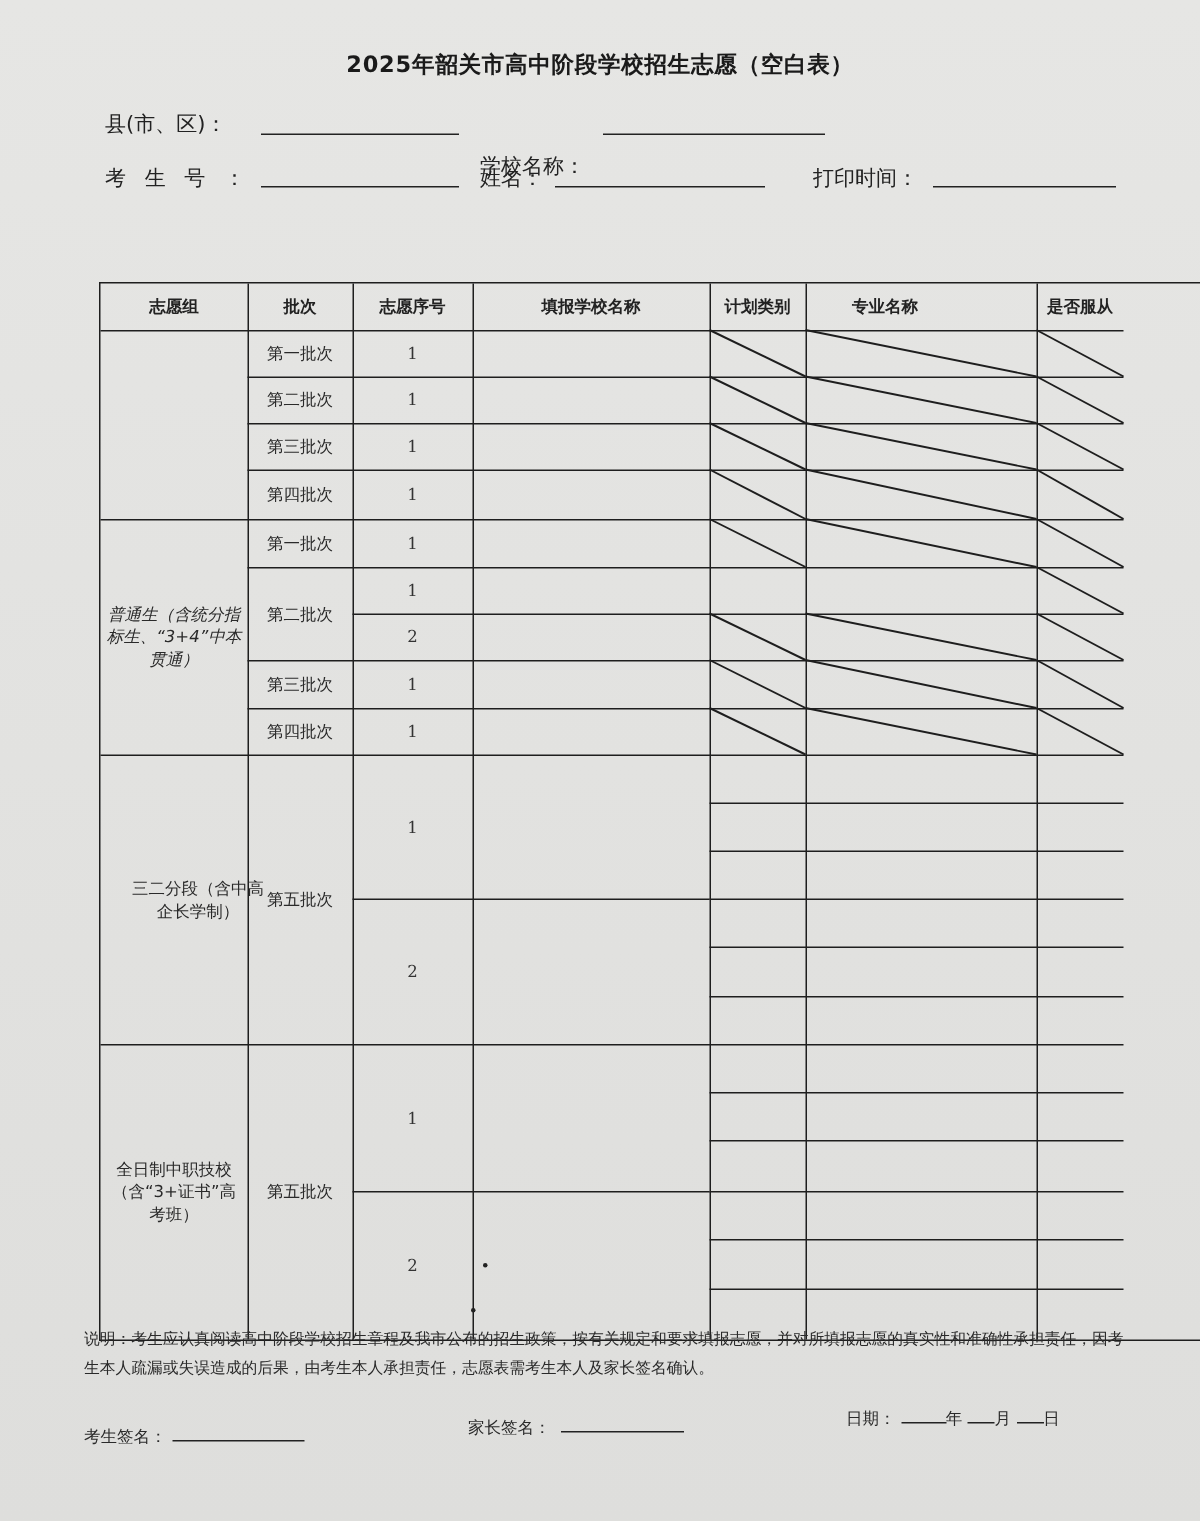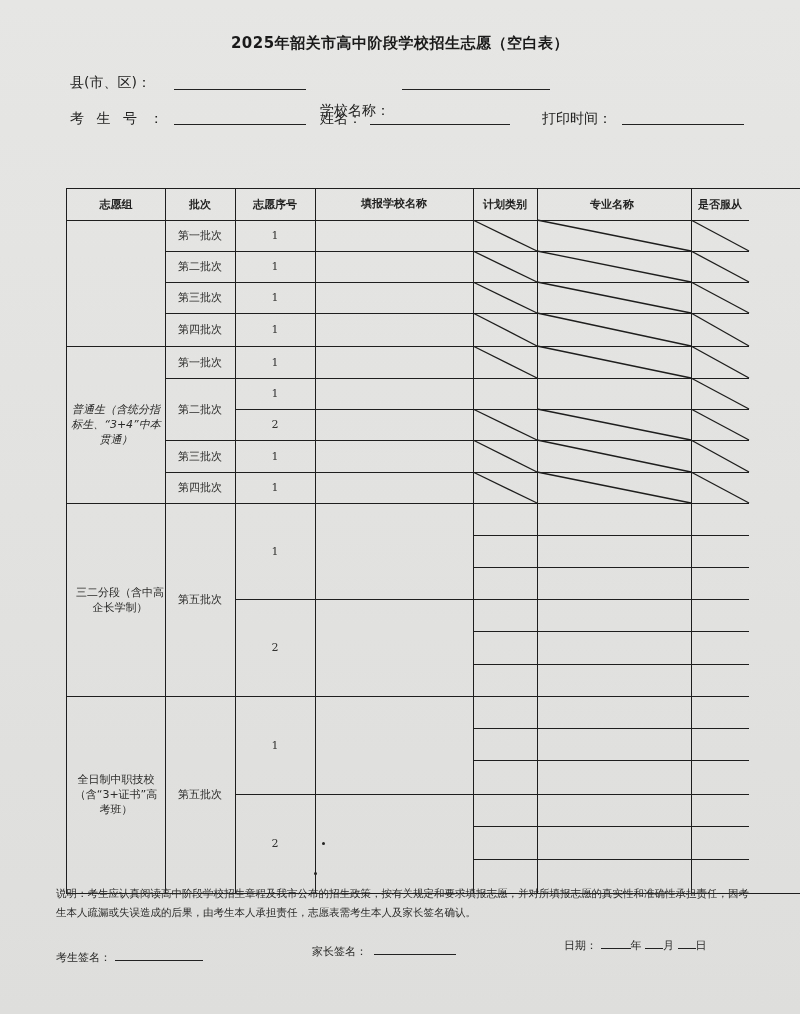--- a/index.html
+++ b/index.html
@@ -134,23 +134,23 @@
           <line x1="624" y1="251" x2="682" y2="283"></line>
         <line x1="406" y1="283" x2="470" y2="314"></line>
           <line x1="470" y1="283" x2="624" y2="314"></line>
           <line x1="624" y1="283" x2="682" y2="314"></line>
       </g>
     </svg>
 
     <div class="cell-text hdr" style="left:0;top:0;width:98px;height:31px;">志愿组</div>
     <div class="cell-text hdr" style="left:98px;top:0;width:70px;height:31px;">批次</div>
     <div class="cell-text hdr" style="left:168px;top:0;width:80px;height:31px;">志愿序号</div>
-    <div class="cell-text hdr" style="left:248px;top:0;width:158px;height:31px;font-family:Liberation Mono, monospace;">填报学校名称</div>
+    <div class="cell-text hdr" style="left:248px;top:0;width:158px;height:31px;">填报学校名称</div>
     <div class="cell-text hdr" style="left:406px;top:0;width:64px;height:31px;">计划类别</div>
-    <div class="cell-text hdr" style="left:468px;top:0;width:154px;height:31px;">专业名称</div>
+    <div class="cell-text hdr" style="left:446px;top:0;width:154px;height:31px;">专业名称</div>
     <div class="cell-text hdr" style="left:624px;top:0;width:58px;height:31px;">是否服从</div>
 
     <div class="cell-text" style="left:98px;top:31px;width:70px;height:31px;">第一批次</div>
     <div class="cell-text num" style="left:168px;top:31px;width:80px;height:31px;">1</div>
     <div class="cell-text" style="left:98px;top:62px;width:70px;height:31px;">第二批次</div>
     <div class="cell-text num" style="left:168px;top:62px;width:80px;height:31px;">1</div>
     <div class="cell-text" style="left:98px;top:93px;width:70px;height:31px;">第三批次</div>
     <div class="cell-text num" style="left:168px;top:93px;width:80px;height:31px;">1</div>
     <div class="cell-text" style="left:98px;top:124px;width:70px;height:33px;">第四批次</div>
     <div class="cell-text num" style="left:168px;top:124px;width:80px;height:33px;">1</div>
@@ -159,21 +159,21 @@
     <div class="cell-text" style="left:98px;top:157px;width:70px;height:32px;">第一批次</div>
     <div class="cell-text num" style="left:168px;top:157px;width:80px;height:32px;">1</div>
     <div class="cell-text" style="left:98px;top:189px;width:70px;height:62px;">第二批次</div>
     <div class="cell-text num" style="left:168px;top:189px;width:80px;height:31px;">1</div>
     <div class="cell-text num" style="left:168px;top:220px;width:80px;height:31px;">2</div>
     <div class="cell-text" style="left:98px;top:251px;width:70px;height:32px;">第三批次</div>
     <div class="cell-text num" style="left:168px;top:251px;width:80px;height:32px;">1</div>
     <div class="cell-text" style="left:98px;top:283px;width:70px;height:31px;">第四批次</div>
     <div class="cell-text num" style="left:168px;top:283px;width:80px;height:31px;">1</div>
 
-    <div class="cell-text" style="left:8px;top:314px;width:90px;height:193px;">三二分段（含中高企长学制）</div>
+    <div class="cell-text" style="left:20px;top:314px;width:90px;height:193px;">三二分段（含中高企长学制）</div>
     <div class="cell-text" style="left:98px;top:314px;width:70px;height:193px;">第五批次</div>
     <div class="cell-text num" style="left:168px;top:314px;width:80px;height:96px;">1</div>
     <div class="cell-text num" style="left:168px;top:410px;width:80px;height:97px;">2</div>
 
     <div class="cell-text" style="left:4px;top:507px;width:90px;height:197px;">全日制中职技校（含“3+证书”高考班）</div>
     <div class="cell-text" style="left:98px;top:507px;width:70px;height:197px;">第五批次</div>
     <div class="cell-text num" style="left:168px;top:507px;width:80px;height:98px;">1</div>
     <div class="cell-text num" style="left:168px;top:605px;width:80px;height:99px;">2</div>
 
     <div style="position:absolute;left:250px;top:33px;width:154px;height:669px;"></div>

